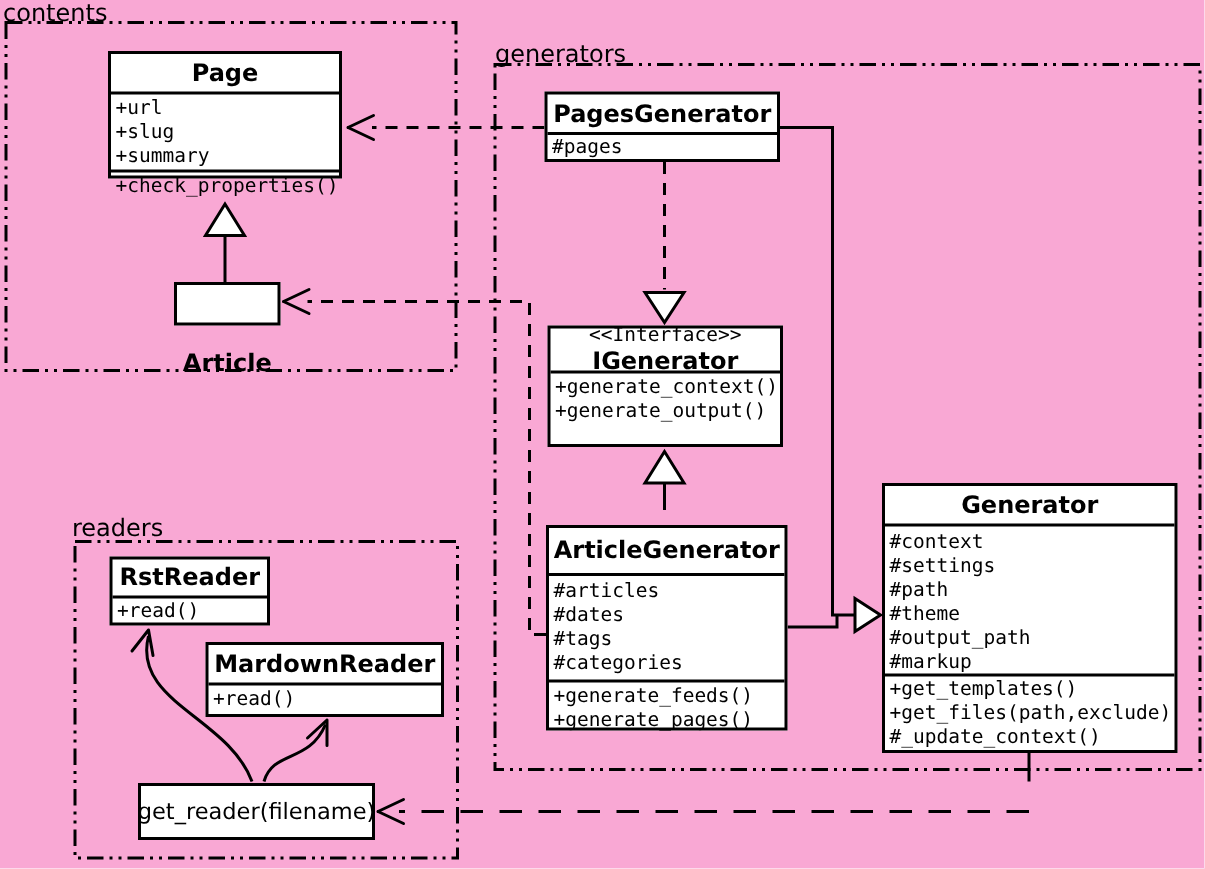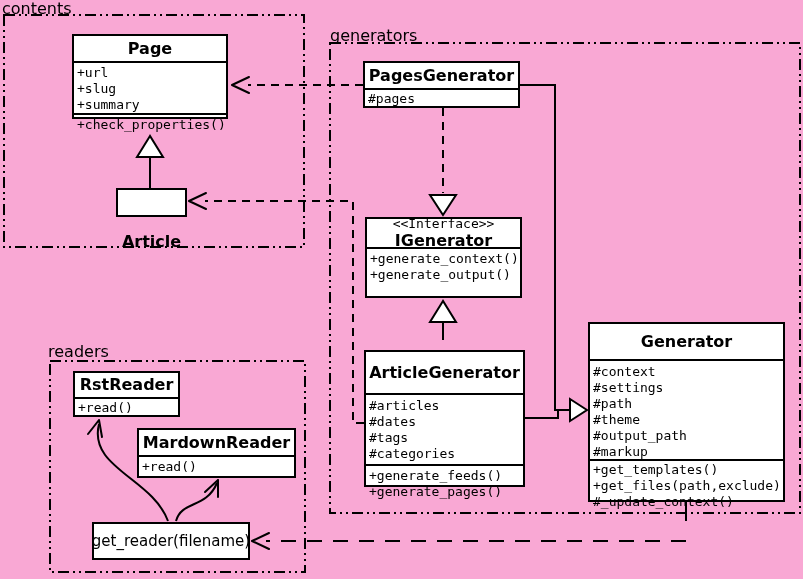--- a/index.html
+++ b/index.html
@@ -119,35 +119,35 @@
       <div class="stereotype">&lt;&lt;Interface&gt;&gt;</div>
       <div>IGenerator</div>
     </div>
     <div class="compartment grow">
       <div>+generate_context()</div>
       <div>+generate_output()</div>
     </div>
   </div>
 
   <div class="uml-class" style="left:364px; top:350px; width:161px; height:137px;">
-    <div class="uml-title" style="height:43px;">ArticleGenerator</div>
+    <div class="uml-title" style="height:32px;">ArticleGenerator</div>
     <div class="compartment sep" style="height:71px; padding-top:3px;">
       <div>#articles</div>
       <div>#dates</div>
       <div>#tags</div>
       <div>#categories</div>
     </div>
     <div class="compartment grow">
       <div>+generate_feeds()</div>
       <div>+generate_pages()</div>
     </div>
   </div>
 
   <div class="uml-class" style="left:588px; top:322px; width:197px; height:180px;">
-    <div class="uml-title" style="height:37px;">Generator</div>
+    <div class="uml-title" style="height:27px;">Generator</div>
     <div class="compartment sep" style="height:100px; padding-top:3px;">
       <div>#context</div>
       <div>#settings</div>
       <div>#path</div>
       <div>#theme</div>
       <div>#output_path</div>
       <div>#markup</div>
     </div>
     <div class="compartment grow" style="padding-top:1px;">
       <div>+get_templates()</div>

